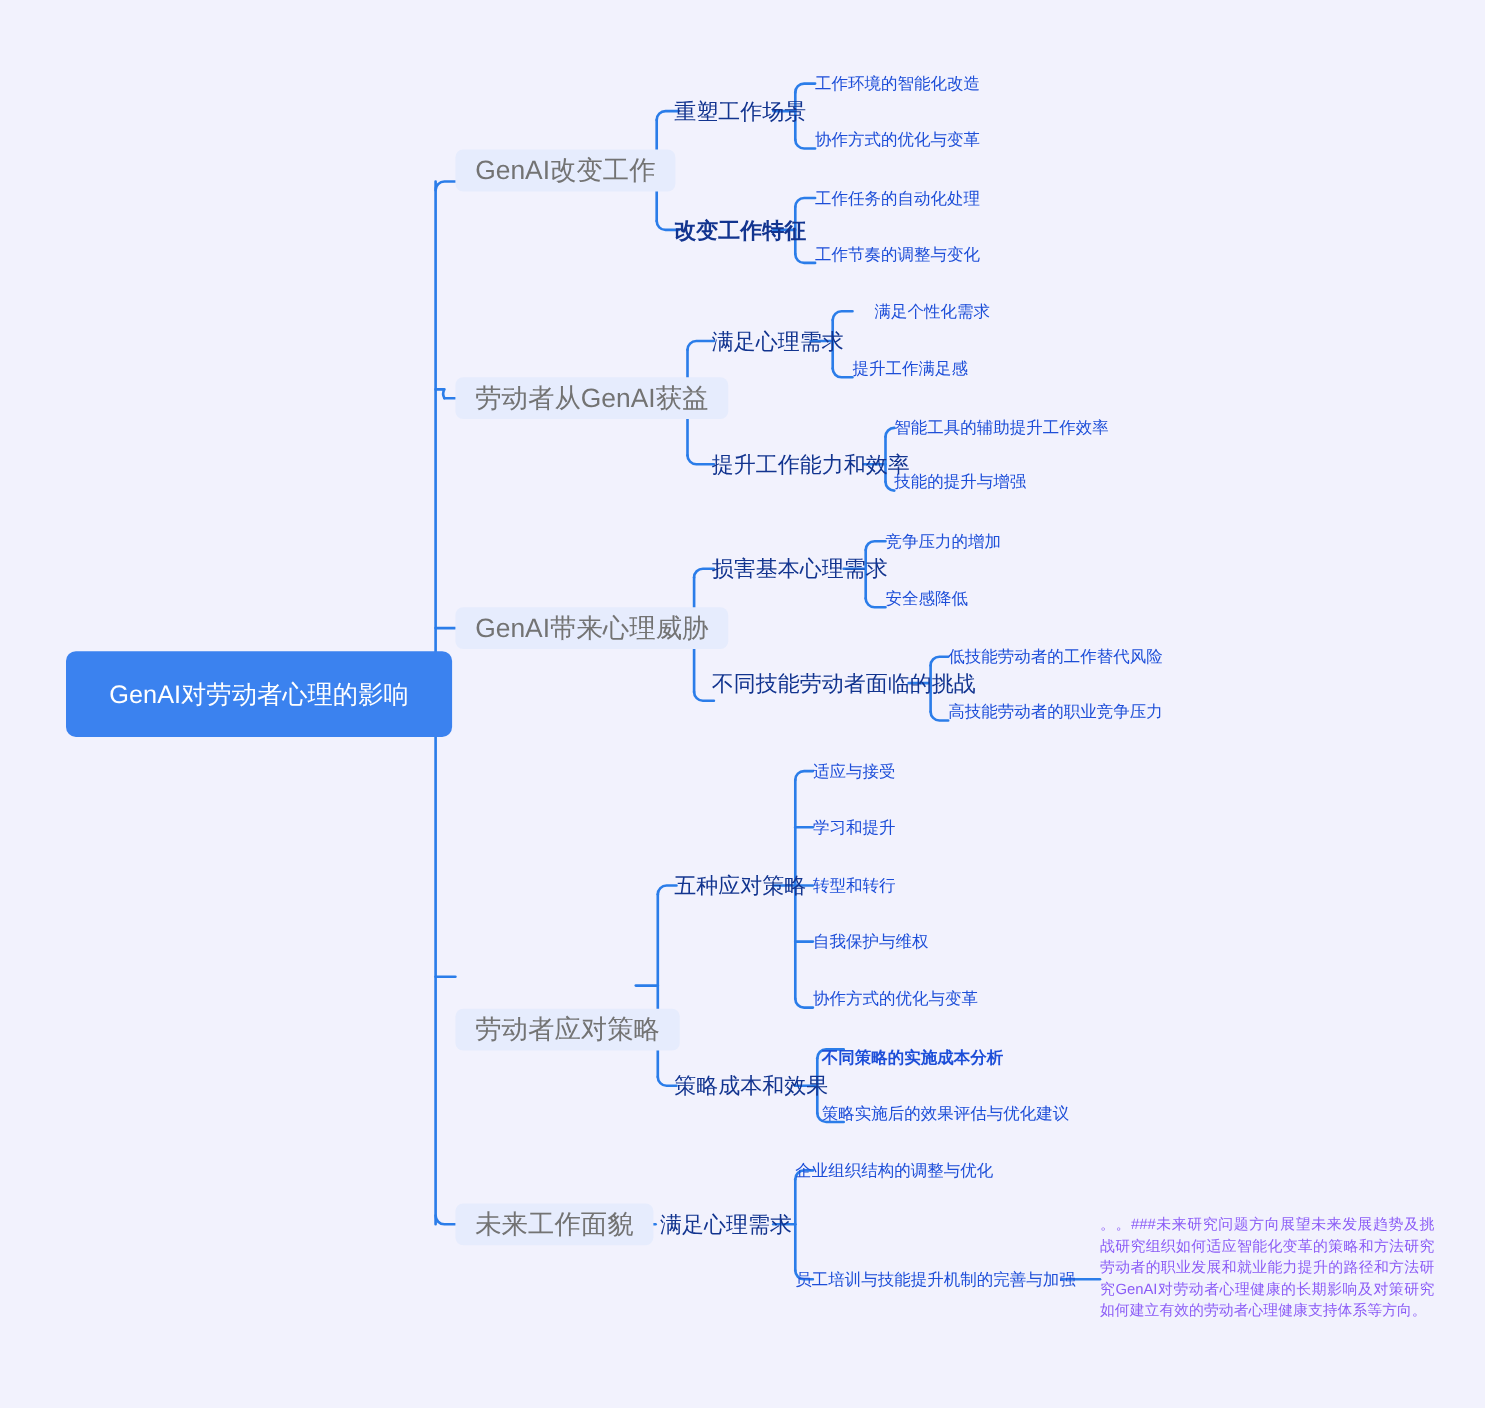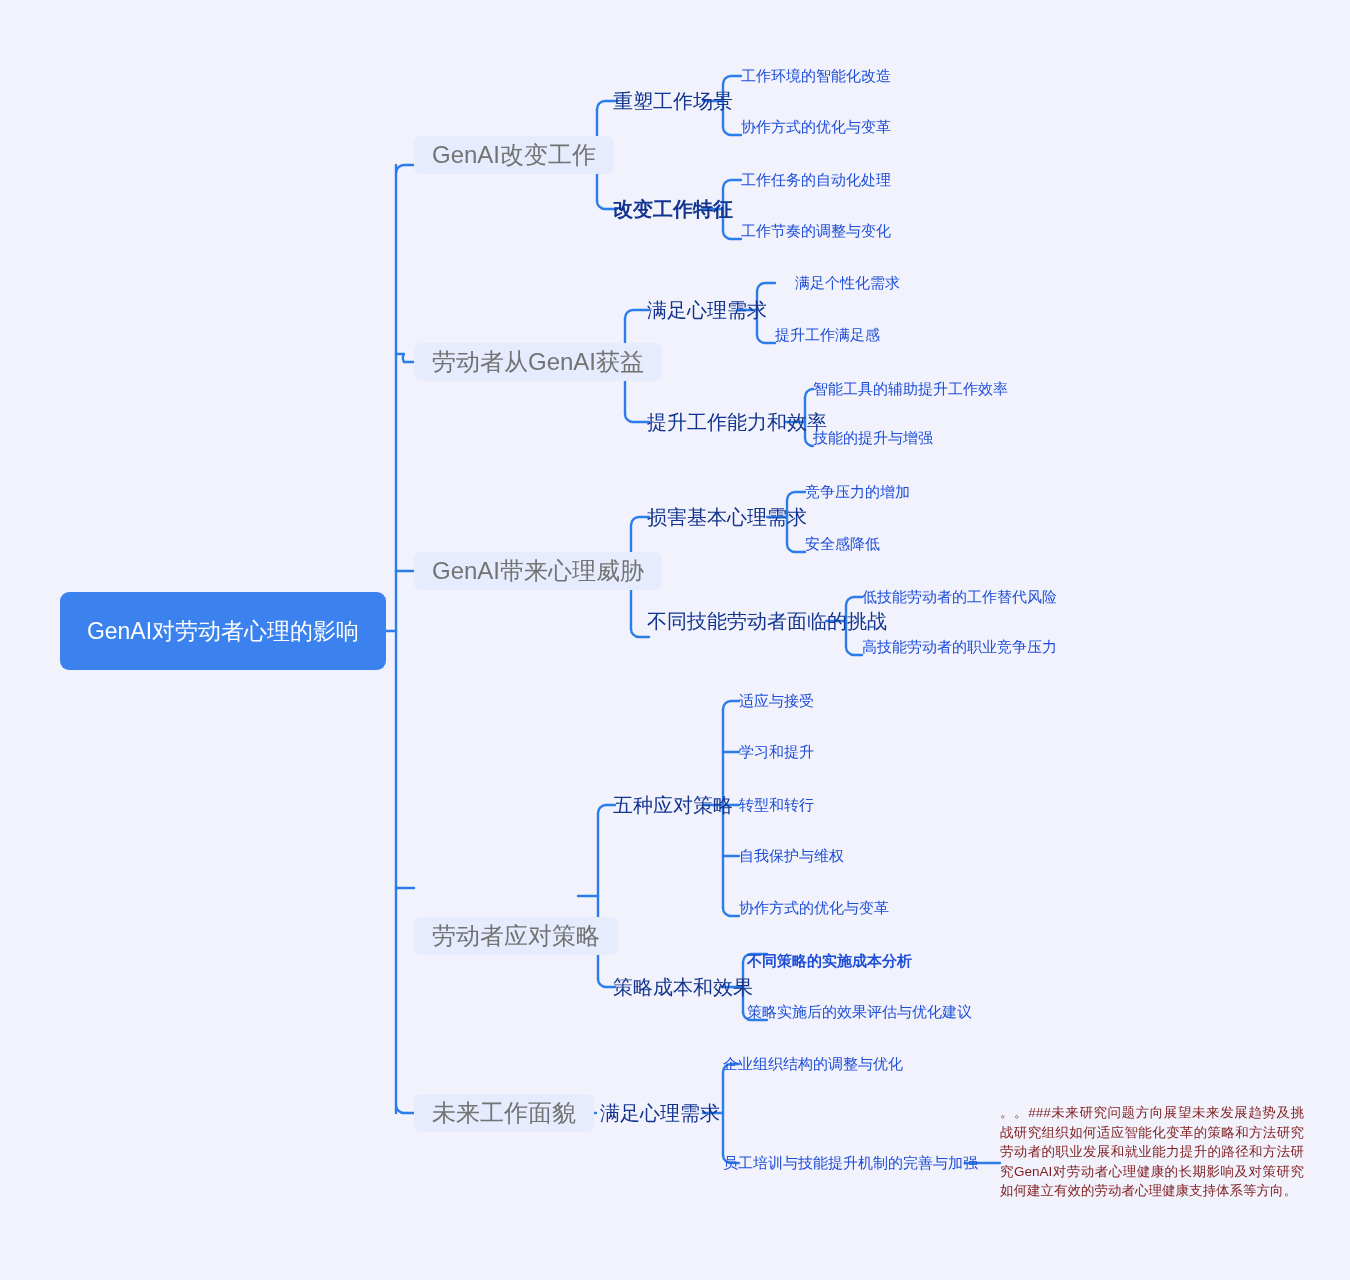--- a/index.html
+++ b/index.html
@@ -9,40 +9,40 @@
     font-family:"Liberation Sans","DejaVu Sans",sans-serif;
     overflow:hidden;
   }
   #stage{position:relative;width:1350px;height:1280px;}
   #wires{position:absolute;left:0;top:0;width:1350px;height:1280px;pointer-events:none;}
 
   .node{position:absolute;box-sizing:border-box;white-space:pre;}
 
   
   .n-root{
-    left:60px;top:592px;width:326px;height:78px;
+    left:60px;top:592px;width:351px;height:78px;
     background:#3b82ef;border-radius:9px;
     color:#ffffff;font-size:23px;line-height:31px;
     display:flex;align-items:center;justify-content:center;
     text-align:center;padding:0 22px;white-space:normal;
   }
   
   .n1{
     background:#e6ecfd;border-radius:7px;
     color:#737373;font-size:24px;
     height:38px;display:flex;align-items:center;justify-content:center;
     padding:0 18px;
   }
   
   .n2{color:#12348f;font-size:20px;height:20px;display:flex;align-items:center;}
   
   .n3{color:#1d4ed8;font-size:15px;height:20px;display:flex;align-items:center;}
   
   .note{
-    color:#7f1d1d;font-size:13.5px;line-height:19.5px;
+    color:#8b5cf6;font-size:13.5px;line-height:19.5px;
     width:304px;white-space:normal;text-align:justify;
   }
 </style>
 </head>
 <body>
 
 <div id="stage">
 
   <svg id="wires" viewBox="0 0 1350 1280">
     <g fill="none" stroke="#2b7de9" stroke-width="2.4" stroke-linecap="round">

